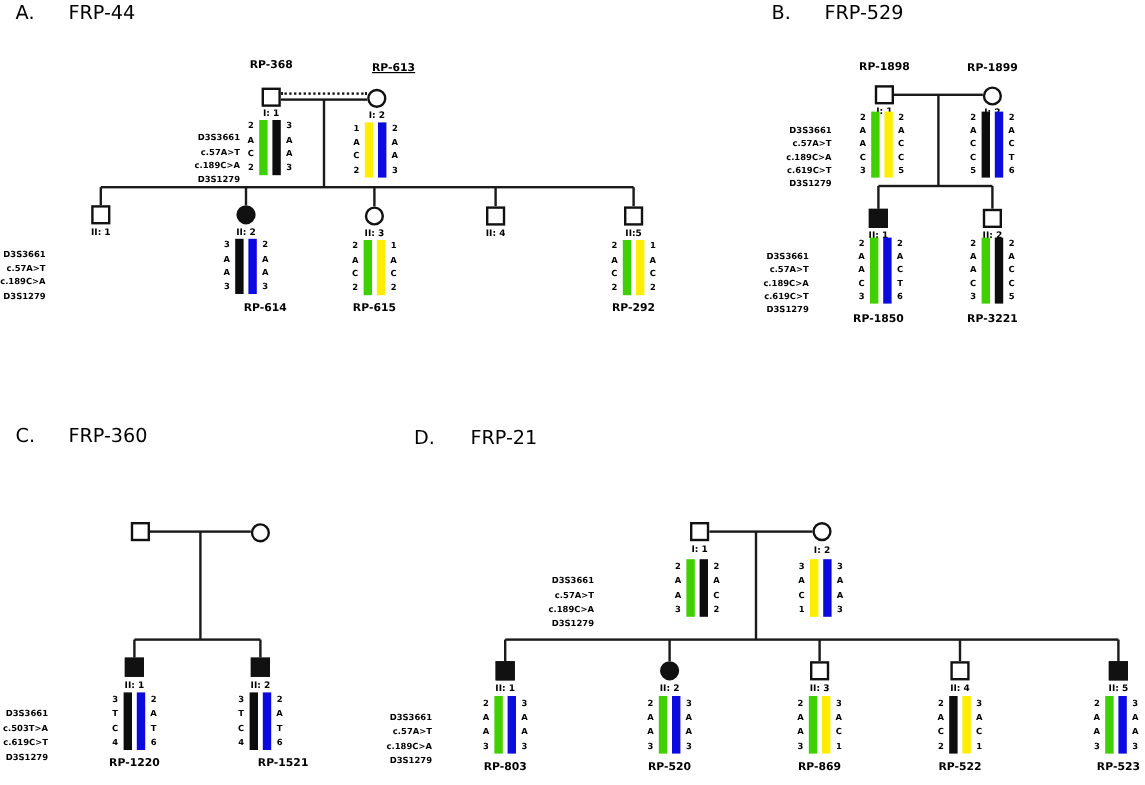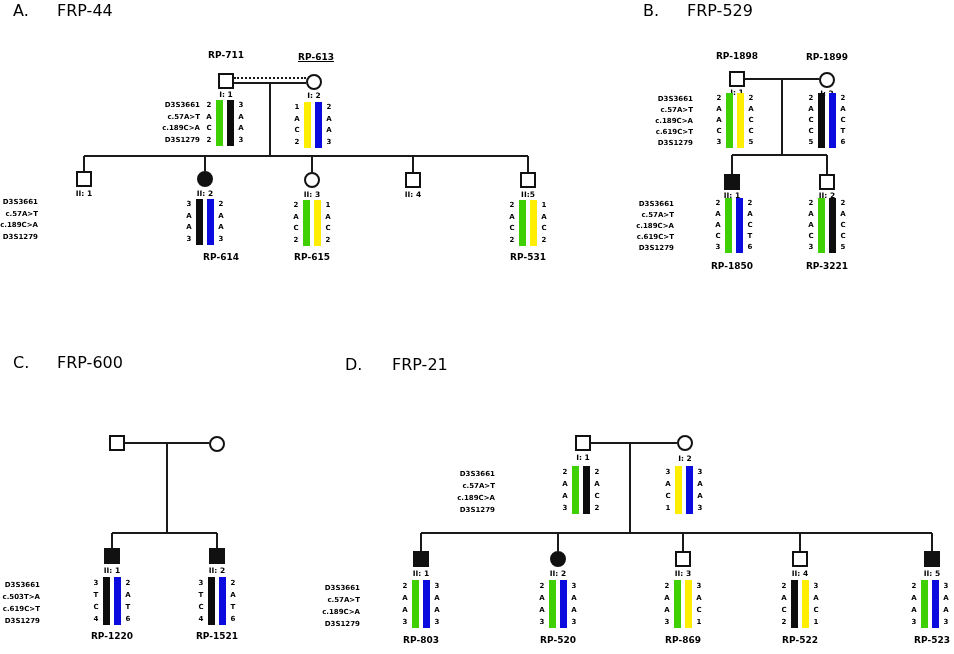--- a/index.html
+++ b/index.html
@@ -11,39 +11,39 @@
     position:absolute;font-size:16px;line-height:18px;color:#000;
     font-family:"DejaVu Sans",sans-serif;white-space:nowrap;
   }
   .pline{position:absolute;background:#1a1a1a;}
   .pline.dotted{background:none;border-top:2px dotted #1a1a1a;height:0 !important;}
   .sym{position:absolute;box-sizing:border-box;width:16px;height:16px;border:2px solid #111;background:#fff;}
   .sym.female{border-radius:50%;}
   .sym.affected{background:#111;}
   .idlab{position:absolute;width:60px;text-align:center;font-size:7.5px;font-weight:bold;white-space:nowrap;}
   .rplab{position:absolute;width:80px;text-align:center;font-size:9px;font-weight:bold;white-space:nowrap;}
-  .mblock{position:absolute;width:60px;text-align:right;}
+  .mblock{position:absolute;width:60px;text-align:right;margin-top:10px;}
   .mblock div{font-size:7px;font-weight:bold;white-space:nowrap;}
   .hap{position:absolute;display:flex;align-items:flex-start;}
   .hap .vals{display:block;}
   .hap .vals div{width:10px;text-align:center;font-size:7px;font-weight:bold;}
   .hap .bar{width:7px;}
   .hap .bar.b1{margin:0 4px 0 2px;}
   .hap .bar.b2{margin:0 2px 0 0;}
 </style>
 </head>
 <body>
 
 <div id="canvas">
   <div class="panel-label" style="left:13px;top:2px">A.</div>
   <div class="panel-title" style="left:57px;top:2px">FRP-44</div>
   <div class="panel-label" style="left:643px;top:2px">B.</div>
   <div class="panel-title" style="left:687px;top:2px">FRP-529</div>
   <div class="panel-label" style="left:13px;top:354px">C.</div>
-  <div class="panel-title" style="left:57px;top:354px">FRP-600</div>
+  <div class="panel-title" style="left:57px;top:354px">FRP-360</div>
   <div class="panel-label" style="left:345px;top:356px">D.</div>
   <div class="panel-title" style="left:392px;top:356px">FRP-21</div>
 <div class="pline dotted" style="left: 234px; top: 77px; width: 72px; height: 2px;"></div>
     <div class="pline" style="left: 234px; top: 82px; width: 72px; height: 2px;"></div>
     <div class="pline" style="left: 269px; top: 83px; width: 2px; height: 73px;"></div>
     <div class="pline" style="left: 84px; top: 155px; width: 444px; height: 2px;"></div>
     <div class="pline" style="left: 83px; top: 156px; width: 2px; height: 15px;"></div>
     <div class="pline" style="left: 204px; top: 156px; width: 2px; height: 15px;"></div>
     <div class="pline" style="left: 311px; top: 156px; width: 2px; height: 16px;"></div>
     <div class="pline" style="left: 412px; top: 156px; width: 2px; height: 16px;"></div>
@@ -55,40 +55,40 @@
       <div style="height: 11.5px; line-height: 11.5px;">D3S1279</div>
     </div>
     <div class="mblock" style="left: -22px; top: 197px;">
       <div style="height: 11.5px; line-height: 11.5px;">D3S3661</div>
       <div style="height: 11.5px; line-height: 11.5px;">c.57A&gt;T</div>
       <div style="height: 11.5px; line-height: 11.5px;">c.189C&gt;A</div>
       <div style="height: 11.5px; line-height: 11.5px;">D3S1279</div>
     </div>
     <div class="sym male" style="left: 218px; top: 73px;"></div>
     <div class="idlab" style="left: 196px; top: 90px;">I: 1</div>
-    <div class="rplab" style="left: 186px; top: 50px;">RP-711</div>
+    <div class="rplab" style="left: 186px; top: 50px;">RP-368</div>
     <div class="hap" style="left: 204px; top: 100px;">
       <div class="vals">
         <div style="height: 11.5px; line-height: 11.5px;">2</div>
         <div style="height: 11.5px; line-height: 11.5px;">A</div>
         <div style="height: 11.5px; line-height: 11.5px;">C</div>
         <div style="height: 11.5px; line-height: 11.5px;">2</div>
       </div>
       <div class="bar b1" style="height: 46px; background: rgb(62, 208, 0);"></div>
       <div class="bar b2" style="height: 46px; background: rgb(13, 13, 13);"></div>
       <div class="vals">
         <div style="height: 11.5px; line-height: 11.5px;">3</div>
         <div style="height: 11.5px; line-height: 11.5px;">A</div>
         <div style="height: 11.5px; line-height: 11.5px;">A</div>
         <div style="height: 11.5px; line-height: 11.5px;">3</div>
       </div>
     </div>
     <div class="sym female" style="left: 306px; top: 74px;"></div>
     <div class="idlab" style="left: 284px; top: 91px;">I: 2</div>
-    <div class="rplab" style="left: 276px; top: 52px; text-decoration: underline;">RP-613</div>
+    <div class="rplab" style="left: 288px; top: 52px; text-decoration: underline;">RP-613</div>
     <div class="hap" style="left: 292px; top: 102px;">
       <div class="vals">
         <div style="height: 11.5px; line-height: 11.5px;">1</div>
         <div style="height: 11.5px; line-height: 11.5px;">A</div>
         <div style="height: 11.5px; line-height: 11.5px;">C</div>
         <div style="height: 11.5px; line-height: 11.5px;">2</div>
       </div>
       <div class="bar b1" style="height: 46px; background: rgb(255, 238, 0);"></div>
       <div class="bar b2" style="height: 46px; background: rgb(11, 11, 224);"></div>
       <div class="vals">
@@ -135,21 +135,21 @@
         <div style="height: 11.5px; line-height: 11.5px;">1</div>
         <div style="height: 11.5px; line-height: 11.5px;">A</div>
         <div style="height: 11.5px; line-height: 11.5px;">C</div>
         <div style="height: 11.5px; line-height: 11.5px;">2</div>
       </div>
     </div>
     <div class="sym male" style="left: 405px; top: 172px;"></div>
     <div class="idlab" style="left: 383px; top: 190px;">II: 4</div>
     <div class="sym male" style="left: 520px; top: 172px;"></div>
     <div class="idlab" style="left: 498px; top: 190px;">II:5</div>
-    <div class="rplab" style="left: 488px; top: 252px;">RP-531</div>
+    <div class="rplab" style="left: 488px; top: 252px;">RP-292</div>
     <div class="hap" style="left: 507px; top: 200px;">
       <div class="vals">
         <div style="height: 11.5px; line-height: 11.5px;">2</div>
         <div style="height: 11.5px; line-height: 11.5px;">A</div>
         <div style="height: 11.5px; line-height: 11.5px;">C</div>
         <div style="height: 11.5px; line-height: 11.5px;">2</div>
       </div>
       <div class="bar b1" style="height: 46px; background: rgb(62, 208, 0);"></div>
       <div class="bar b2" style="height: 46px; background: rgb(255, 238, 0);"></div>
       <div class="vals">
@@ -289,21 +289,21 @@
       <div class="bar b2" style="height: 48px; background: rgb(11, 11, 224);"></div>
       <div class="vals">
         <div style="height: 12px; line-height: 12px;">2</div>
         <div style="height: 12px; line-height: 12px;">A</div>
         <div style="height: 12px; line-height: 12px;">T</div>
         <div style="height: 12px; line-height: 12px;">6</div>
       </div>
     </div>
     <div class="sym male affected" style="left: 209px; top: 548px;"></div>
     <div class="idlab" style="left: 187px; top: 566px;">II: 2</div>
-    <div class="rplab" style="left: 177px; top: 631px;">RP-1521</div>
+    <div class="rplab" style="left: 177px; top: 631px; text-align: right;">RP-1521</div>
     <div class="hap" style="left: 196px; top: 577px;">
       <div class="vals">
         <div style="height: 12px; line-height: 12px;">3</div>
         <div style="height: 12px; line-height: 12px;">T</div>
         <div style="height: 12px; line-height: 12px;">C</div>
         <div style="height: 12px; line-height: 12px;">4</div>
       </div>
       <div class="bar b1" style="height: 48px; background: rgb(13, 13, 13);"></div>
       <div class="bar b2" style="height: 48px; background: rgb(11, 11, 224);"></div>
       <div class="vals">

